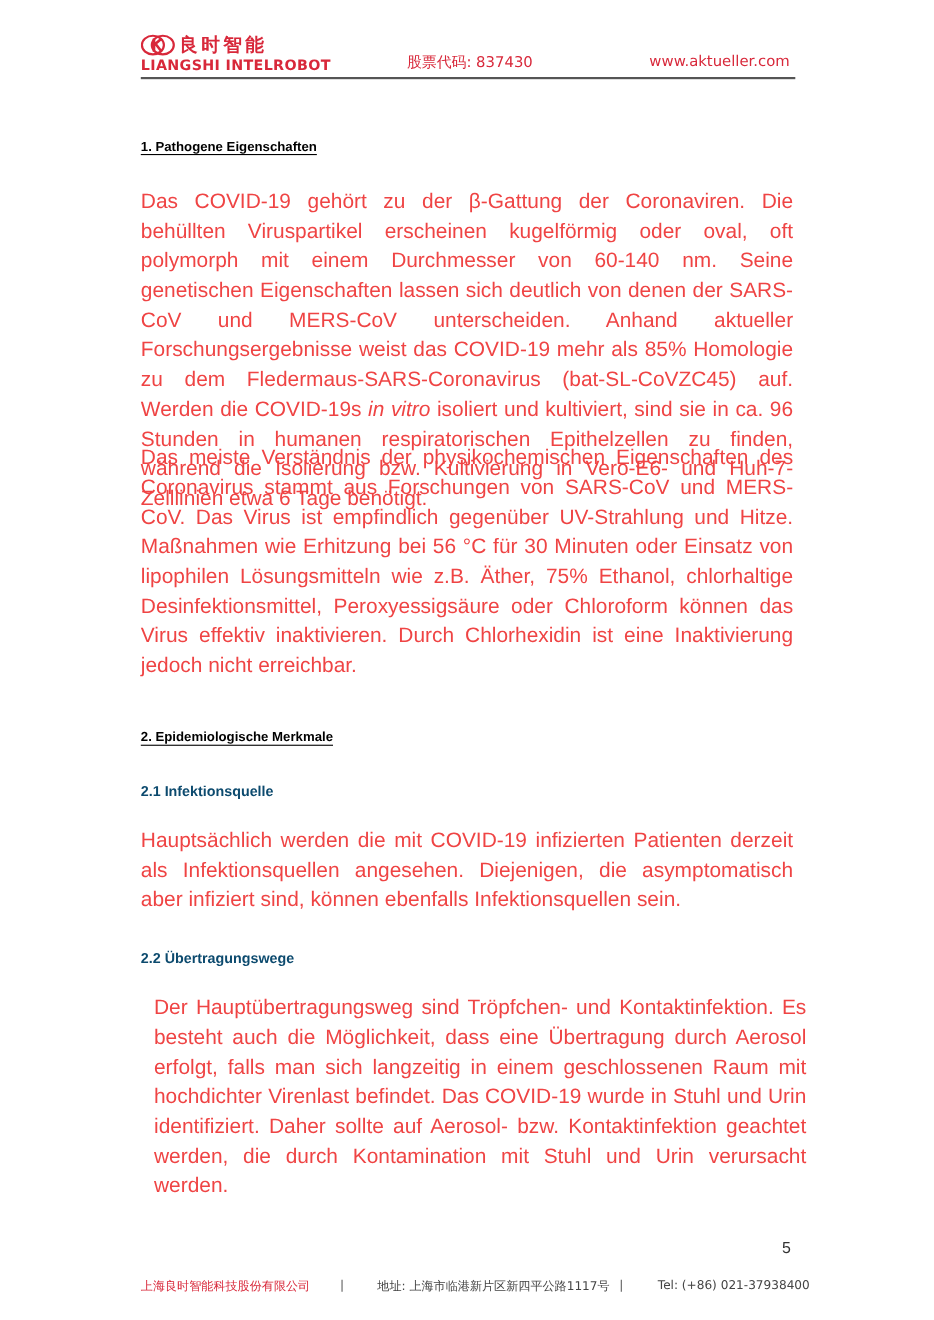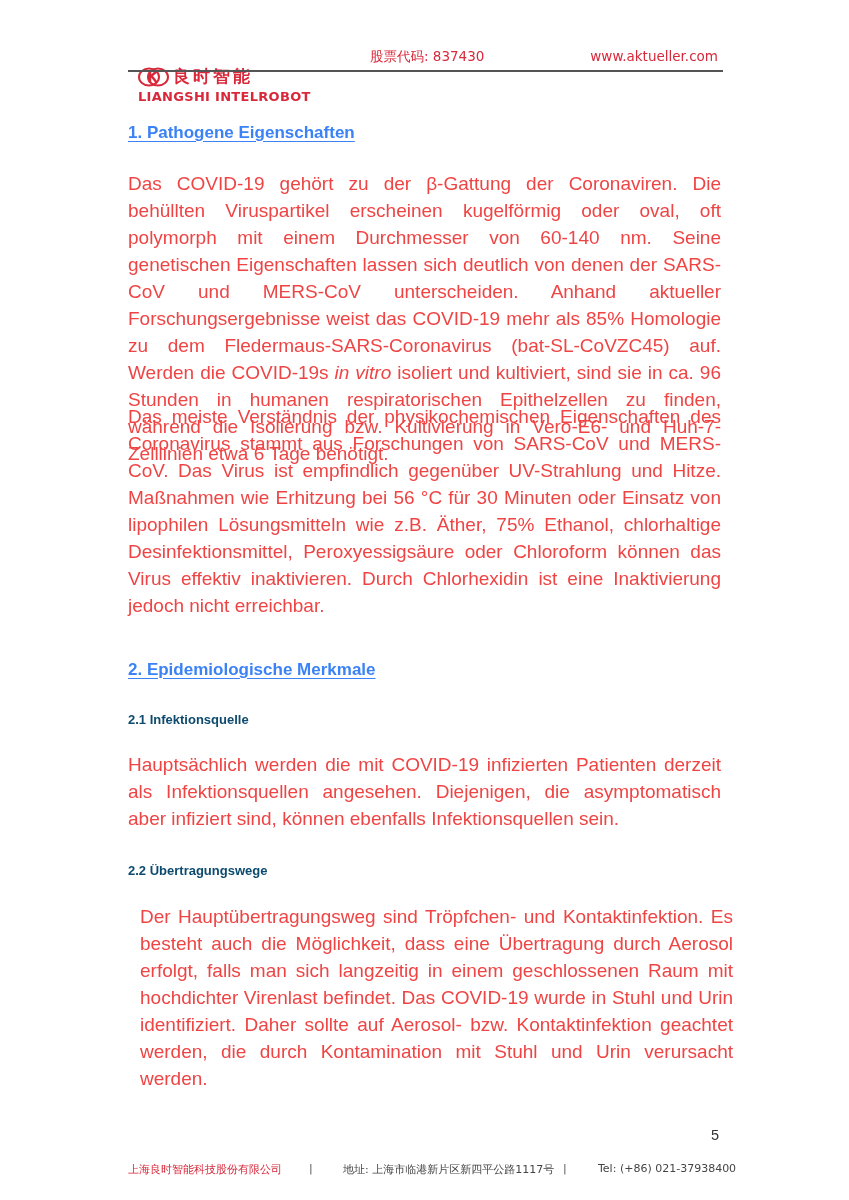--- a/index.html
+++ b/index.html
@@ -1,27 +1,27 @@
 <!DOCTYPE html>
 <html><head>
   <meta charset="utf-8">
   <style>
     * { margin: 0; padding: 0; box-sizing: border-box; }
     html, body { width: 849px; height: 1200px; background: #ffffff; overflow: hidden; }
     body { position: relative; font-family: "Liberation Sans", sans-serif; color: #1a1a1a; }
 
     .header { position: absolute; left: 128px; top: 30px; width: 595px; height: 42px; }
-    .logo { position: absolute; left: 10px; top: 0; width: 130px; height: 36px; margin-top: 36px; }
+    .logo { position: absolute; left: 0; top: 0; width: 130px; height: 36px; }
     .logo-mark { position: absolute; left: 0; top: 1px; width: 32px; height: 20px; }
     .logo-cn { position: absolute; left: 35px; top: -1px; font-size: 17px; font-weight: bold; color: #d8283a; letter-spacing: 3px; font-family: "DejaVu Sans", sans-serif; }
     .logo-en { position: absolute; left: 0; top: 23px; font-size: 13px; font-weight: bold; color: #d8283a; letter-spacing: 0.3px; white-space: nowrap; font-family: "DejaVu Sans", sans-serif; }
     .stock { position: absolute; left: 242px; top: 18px; font-size: 13.5px; color: #d8283a; white-space: nowrap; font-family: "DejaVu Sans", sans-serif; }
     .website { position: absolute; right: 5px; top: 18px; font-size: 13.5px; color: #d8283a; white-space: nowrap; font-family: "DejaVu Sans", sans-serif; }
     .header-rule { position: absolute; left: 128px; top: 70px; width: 595px; height: 2px; background: #555555; }
-    h1.section { font-size: 17px; font-weight: bold; text-decoration: underline; text-underline-offset: 3px; color: #3b82f6; line-height: 28px; }
+    h1.section { font-size: 12px; font-weight: bold; text-decoration: underline; text-underline-offset: 3px; color: #000000; line-height: 28px; }
     h2.subsection { font-size: 13px; font-weight: bold; color: #0c4a6e; line-height: 20px; }
     p.body { font-size: 19px; line-height: 27px; text-align: justify; color: #ef4444; }
     p.body em { font-style: italic; }
 
     .s1-title { position: absolute; left: 128px; top: 119px; }
     .p1 { position: absolute; left: 128px; top: 170px; width: 593px; }
     .p2 { position: absolute; left: 128px; top: 403px; width: 593px; }
     .s2-title { position: absolute; left: 128px; top: 656px; }
     .s21-title { position: absolute; left: 128px; top: 710px; }
     .p3 { position: absolute; left: 128px; top: 751px; width: 593px; }

